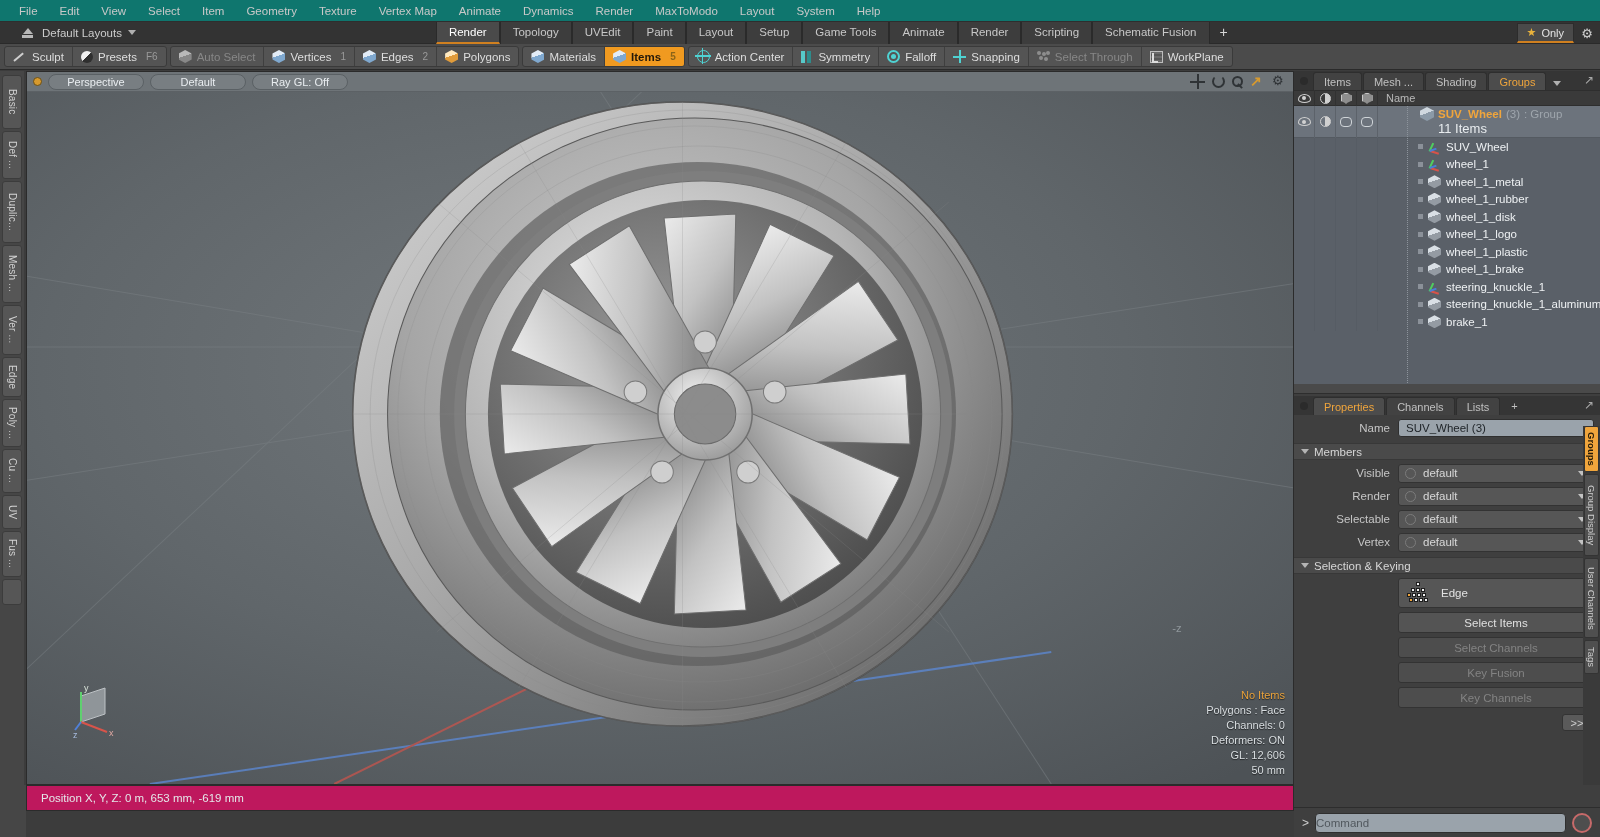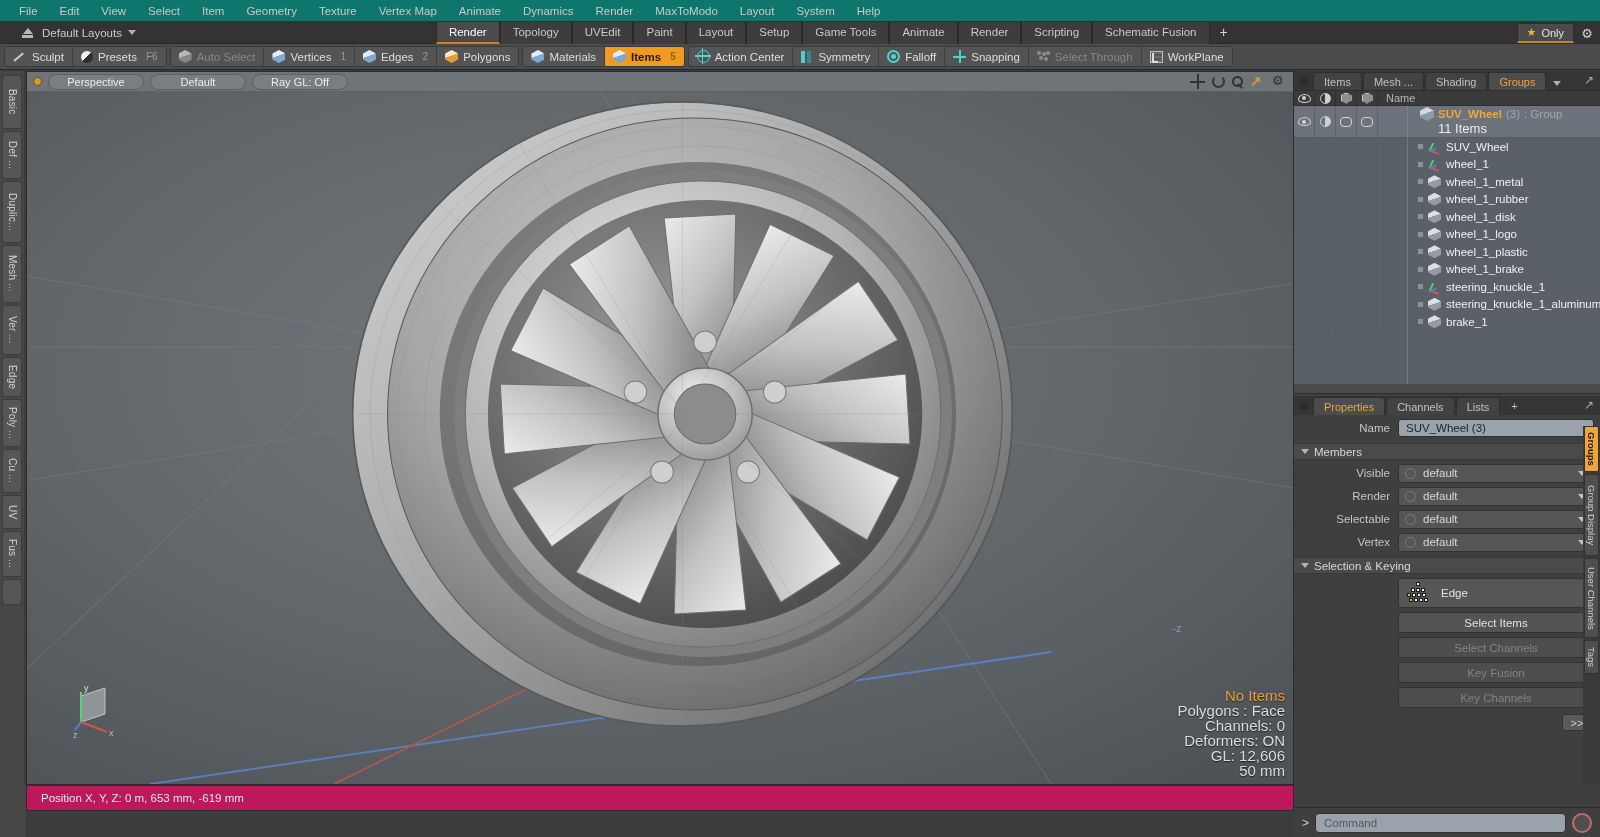--- a/index.html
+++ b/index.html
@@ -185,21 +185,21 @@
   }
   .vi-gear { color: #2f3336; font-size: 13px; line-height: 14px; }
 
   .vp-canvas {
     position: absolute; left: 0; right: 0; top: 20px; bottom: 0; overflow: hidden;
     background: radial-gradient(ellipse at 44% 42%, #6f7579 0%, #5d6367 58%, #4e5357 100%);
   }
 
   .vp-stats {
     position: absolute; right: 8px; bottom: 6px; text-align: right;
-    font-size: 15px; color: #d8dde0; line-height: 15px; text-shadow: 0 1px 1px rgba(0,0,0,.6);
+    font-size: 11px; color: #d8dde0; line-height: 15px; text-shadow: 0 1px 1px rgba(0,0,0,.6);
   }
   .vp-stats .noitems { color: #e8a13a; }
   .vp-axis-gizmo { position: absolute; left: 46px; bottom: 44px; width: 62px; height: 62px; }
 
   
   .wheel-stage { position: absolute; left: 0; top: 0; right: 0; bottom: 0; }
 
   
   .rightpanel {
     position: absolute; right: 0; top: 0; width: 306px; bottom: 0; background: #3f3f3f;
@@ -369,21 +369,21 @@
     padding-left: 14px; font-size: 11.5px; color: #e4e7e9;
   }
   .cmdbar {
     position: absolute; right: 0; bottom: 0; width: 306px; height: 30px;
     background: #3f3f3f; border-top: 1px solid #2d2d2d; display: flex; align-items: center;
     gap: 6px; padding: 0 8px;
   }
   .cmd-prompt { color: #cfcfcf; font-size: 12px; }
   .cmd-input {
     flex: 1; height: 20px; background: #9aa3ab; border: 1px solid #2f2f2f; border-radius: 4px;
-    font-size: 11.5px; color: #51585e; line-height: 19px; padding-left: 8px;
+    font-size: 11.5px; color: #51585e; line-height: 19px; padding-left: 0;
   }
   .cmd-rec {
     width: 20px; height: 20px; border-radius: 50%; border: 2px solid #c76a6a;
     background: #4e4e4e; flex: none;
   }
   .botleft {
     position: absolute; left: 0; bottom: 0; width: 26px; height: 52px; background: #464646;
   }
   .bot-strip {
     position: absolute; left: 26px; right: 306px; bottom: 0; height: 26px; background: #3c3c3c;

